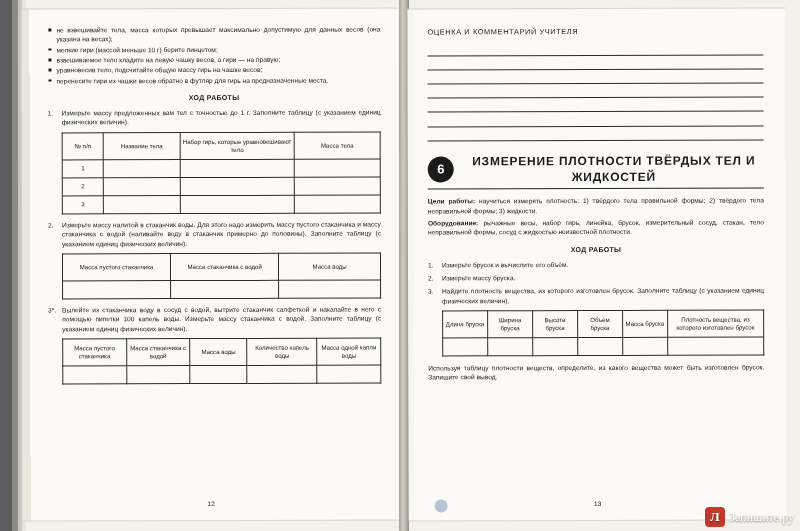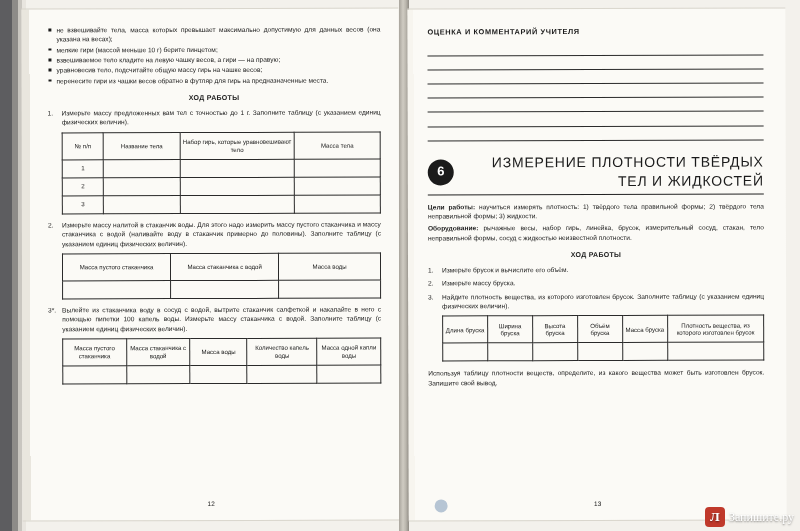--- a/index.html
+++ b/index.html
@@ -59,29 +59,29 @@
     border:0.8px solid #2a2a2a;font-size:6.2px;font-weight:normal;
     padding:2px 2px;text-align:center;vertical-align:middle;
   }
   table.grid th{font-size:6.1px;line-height:1.25;height:22px;}
   table.grid td{height:13px;}
 
   .lines{margin:4px 0 0;}
   .lines div{border-bottom:0.9px solid #2b2b2b;height:13.2px;}
 
   .ru-head{
-    font-weight:bold;font-size:7.4px;letter-spacing:.6px;margin:2px 0 4px 0;
+    font-weight:normal;font-size:7.4px;letter-spacing:.6px;margin:2px 0 4px 0;
   }
   .chapnum{
     width:26px;height:26px;border-radius:50%;background:#1b1b1b;color:#fff;
     display:flex;align-items:center;justify-content:center;font-size:13px;font-weight:bold;
     flex:0 0 26px;
   }
   .chapwrap{display:flex;align-items:center;gap:10px;margin:12px 0 2px;}
-  .chaptitle{font-weight:normal;font-size:14px;letter-spacing:.8px;line-height:1.35;text-align:right;flex:1;}
+  .chaptitle{font-weight:bold;font-size:12px;letter-spacing:.8px;line-height:1.35;text-align:center;flex:1;}
   .rule{border-bottom:1.1px solid #222;margin:3px 0 7px;}
   .lbl{font-weight:bold;}
   .pnum{position:absolute;bottom:12px;font-size:6.4px;}
   .pnum.l{left:50%;transform:translateX(-50%);}
   .pnum.r{left:50%;transform:translateX(-50%);}
   .note{margin-top:7px;text-align:justify;}
   .stamp{
     position:absolute;left:26px;bottom:8px;width:13px;height:13px;border-radius:50%;
     background:#9fb3c8;opacity:.75;
   }

